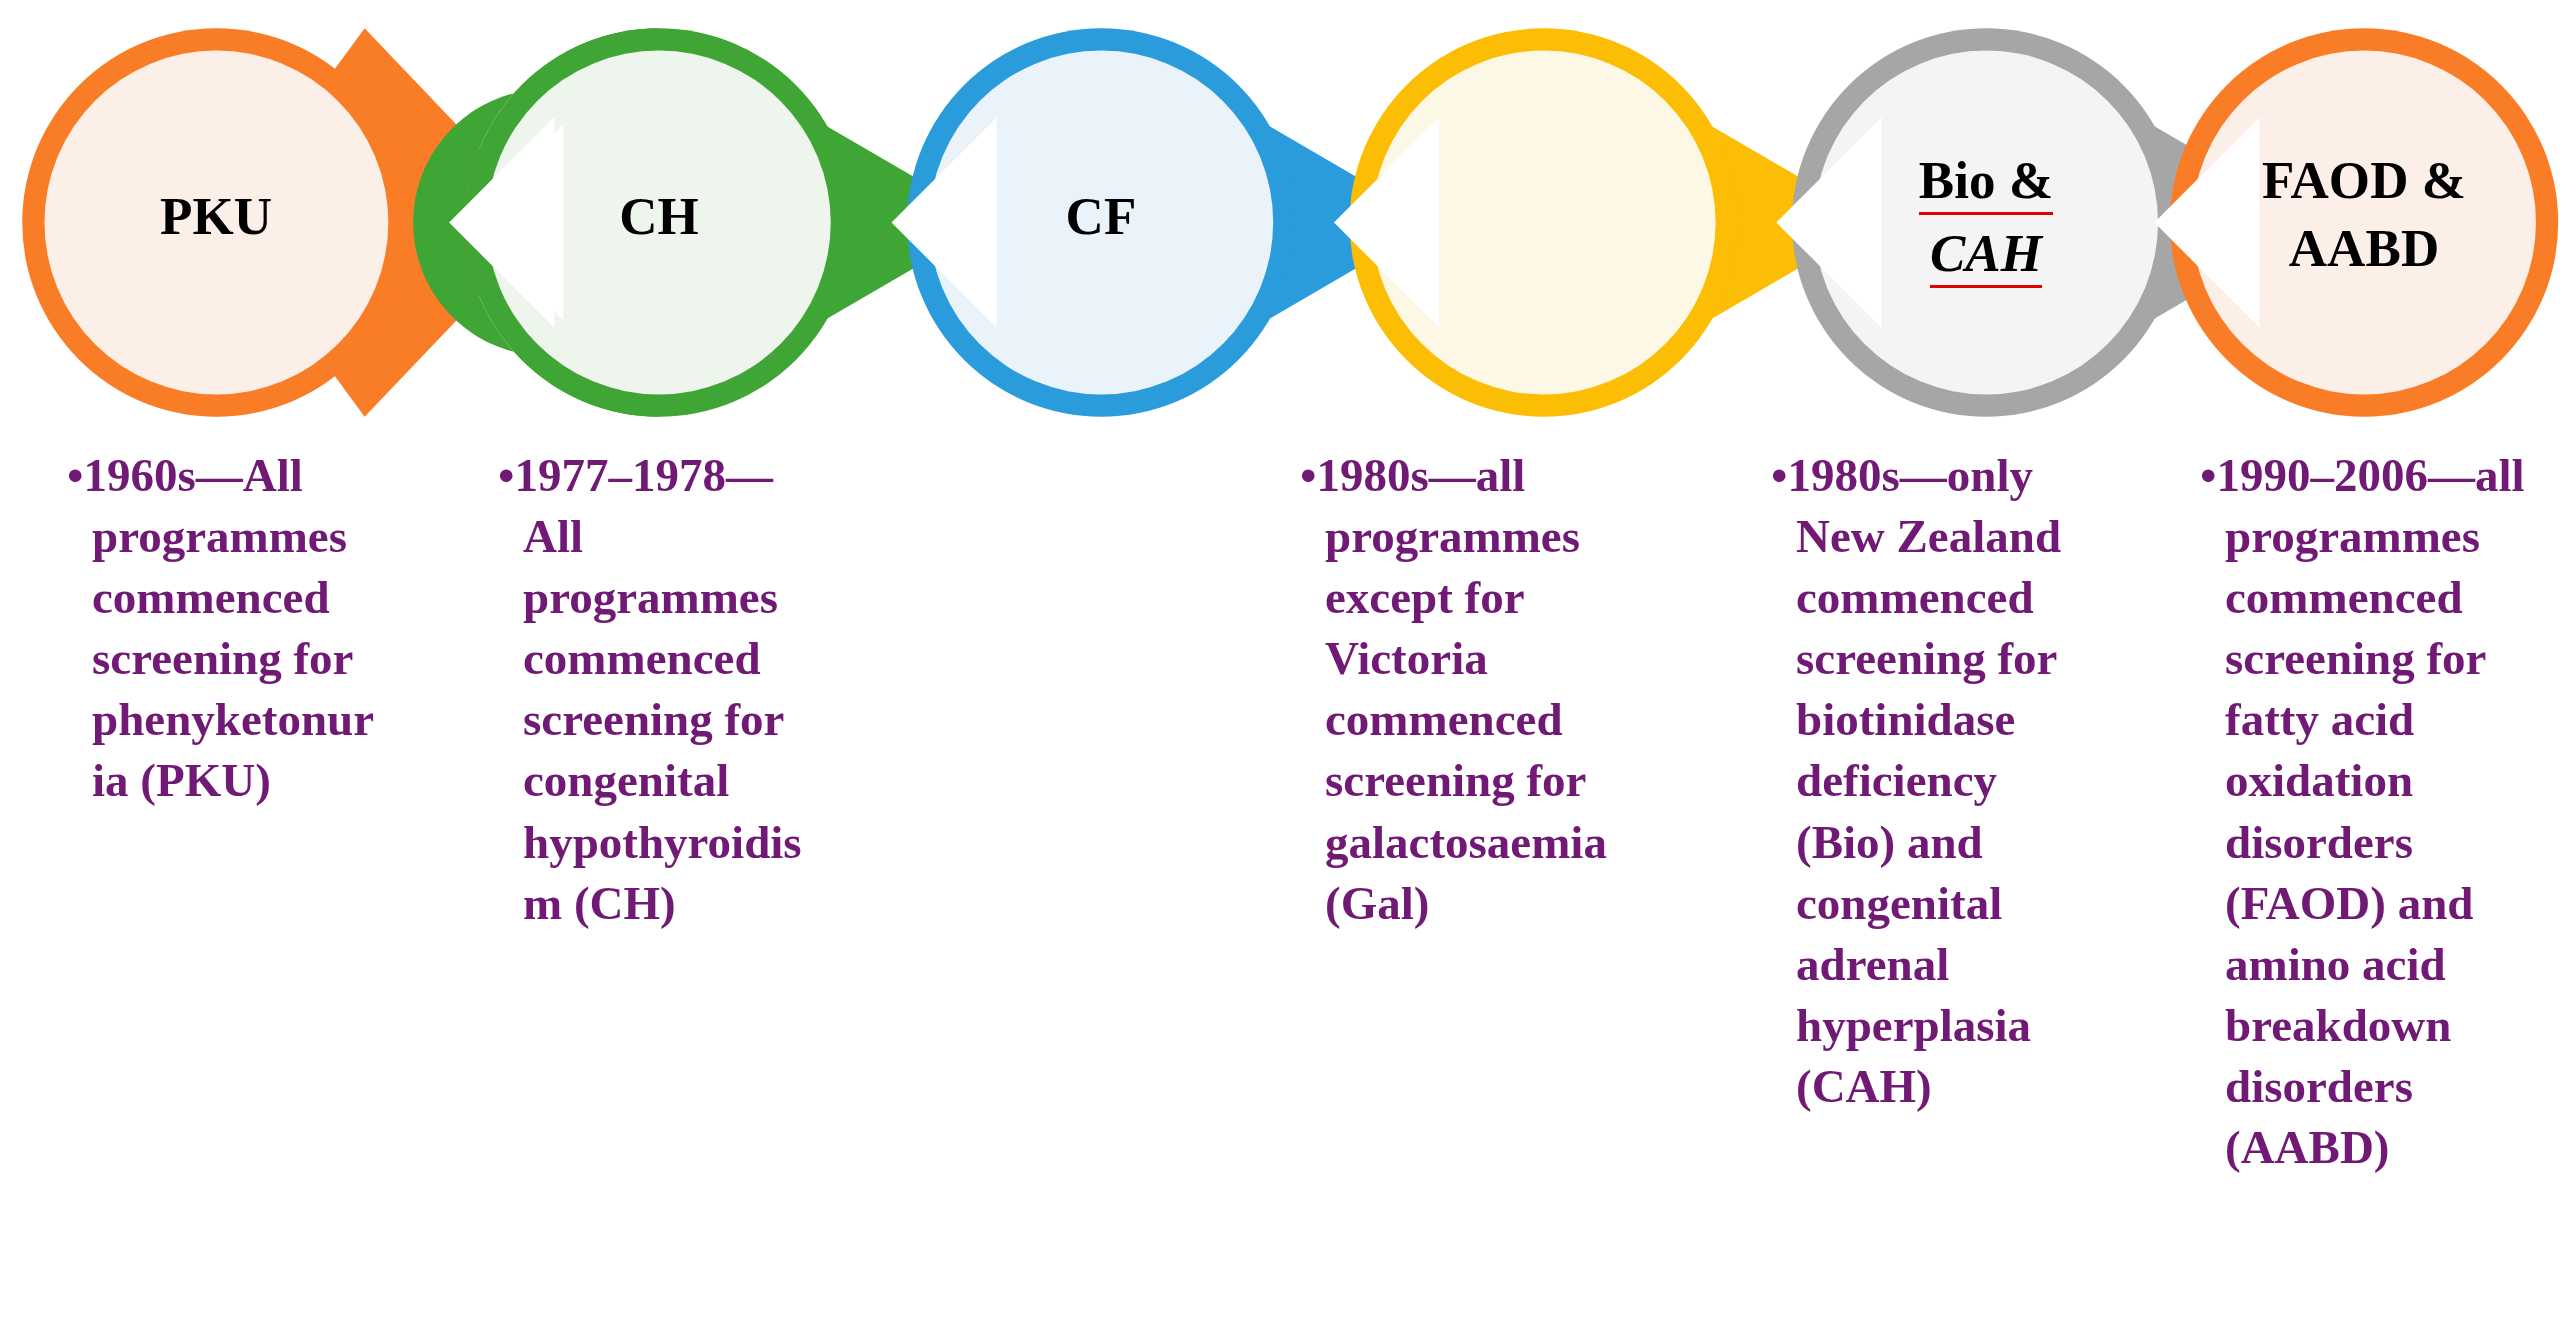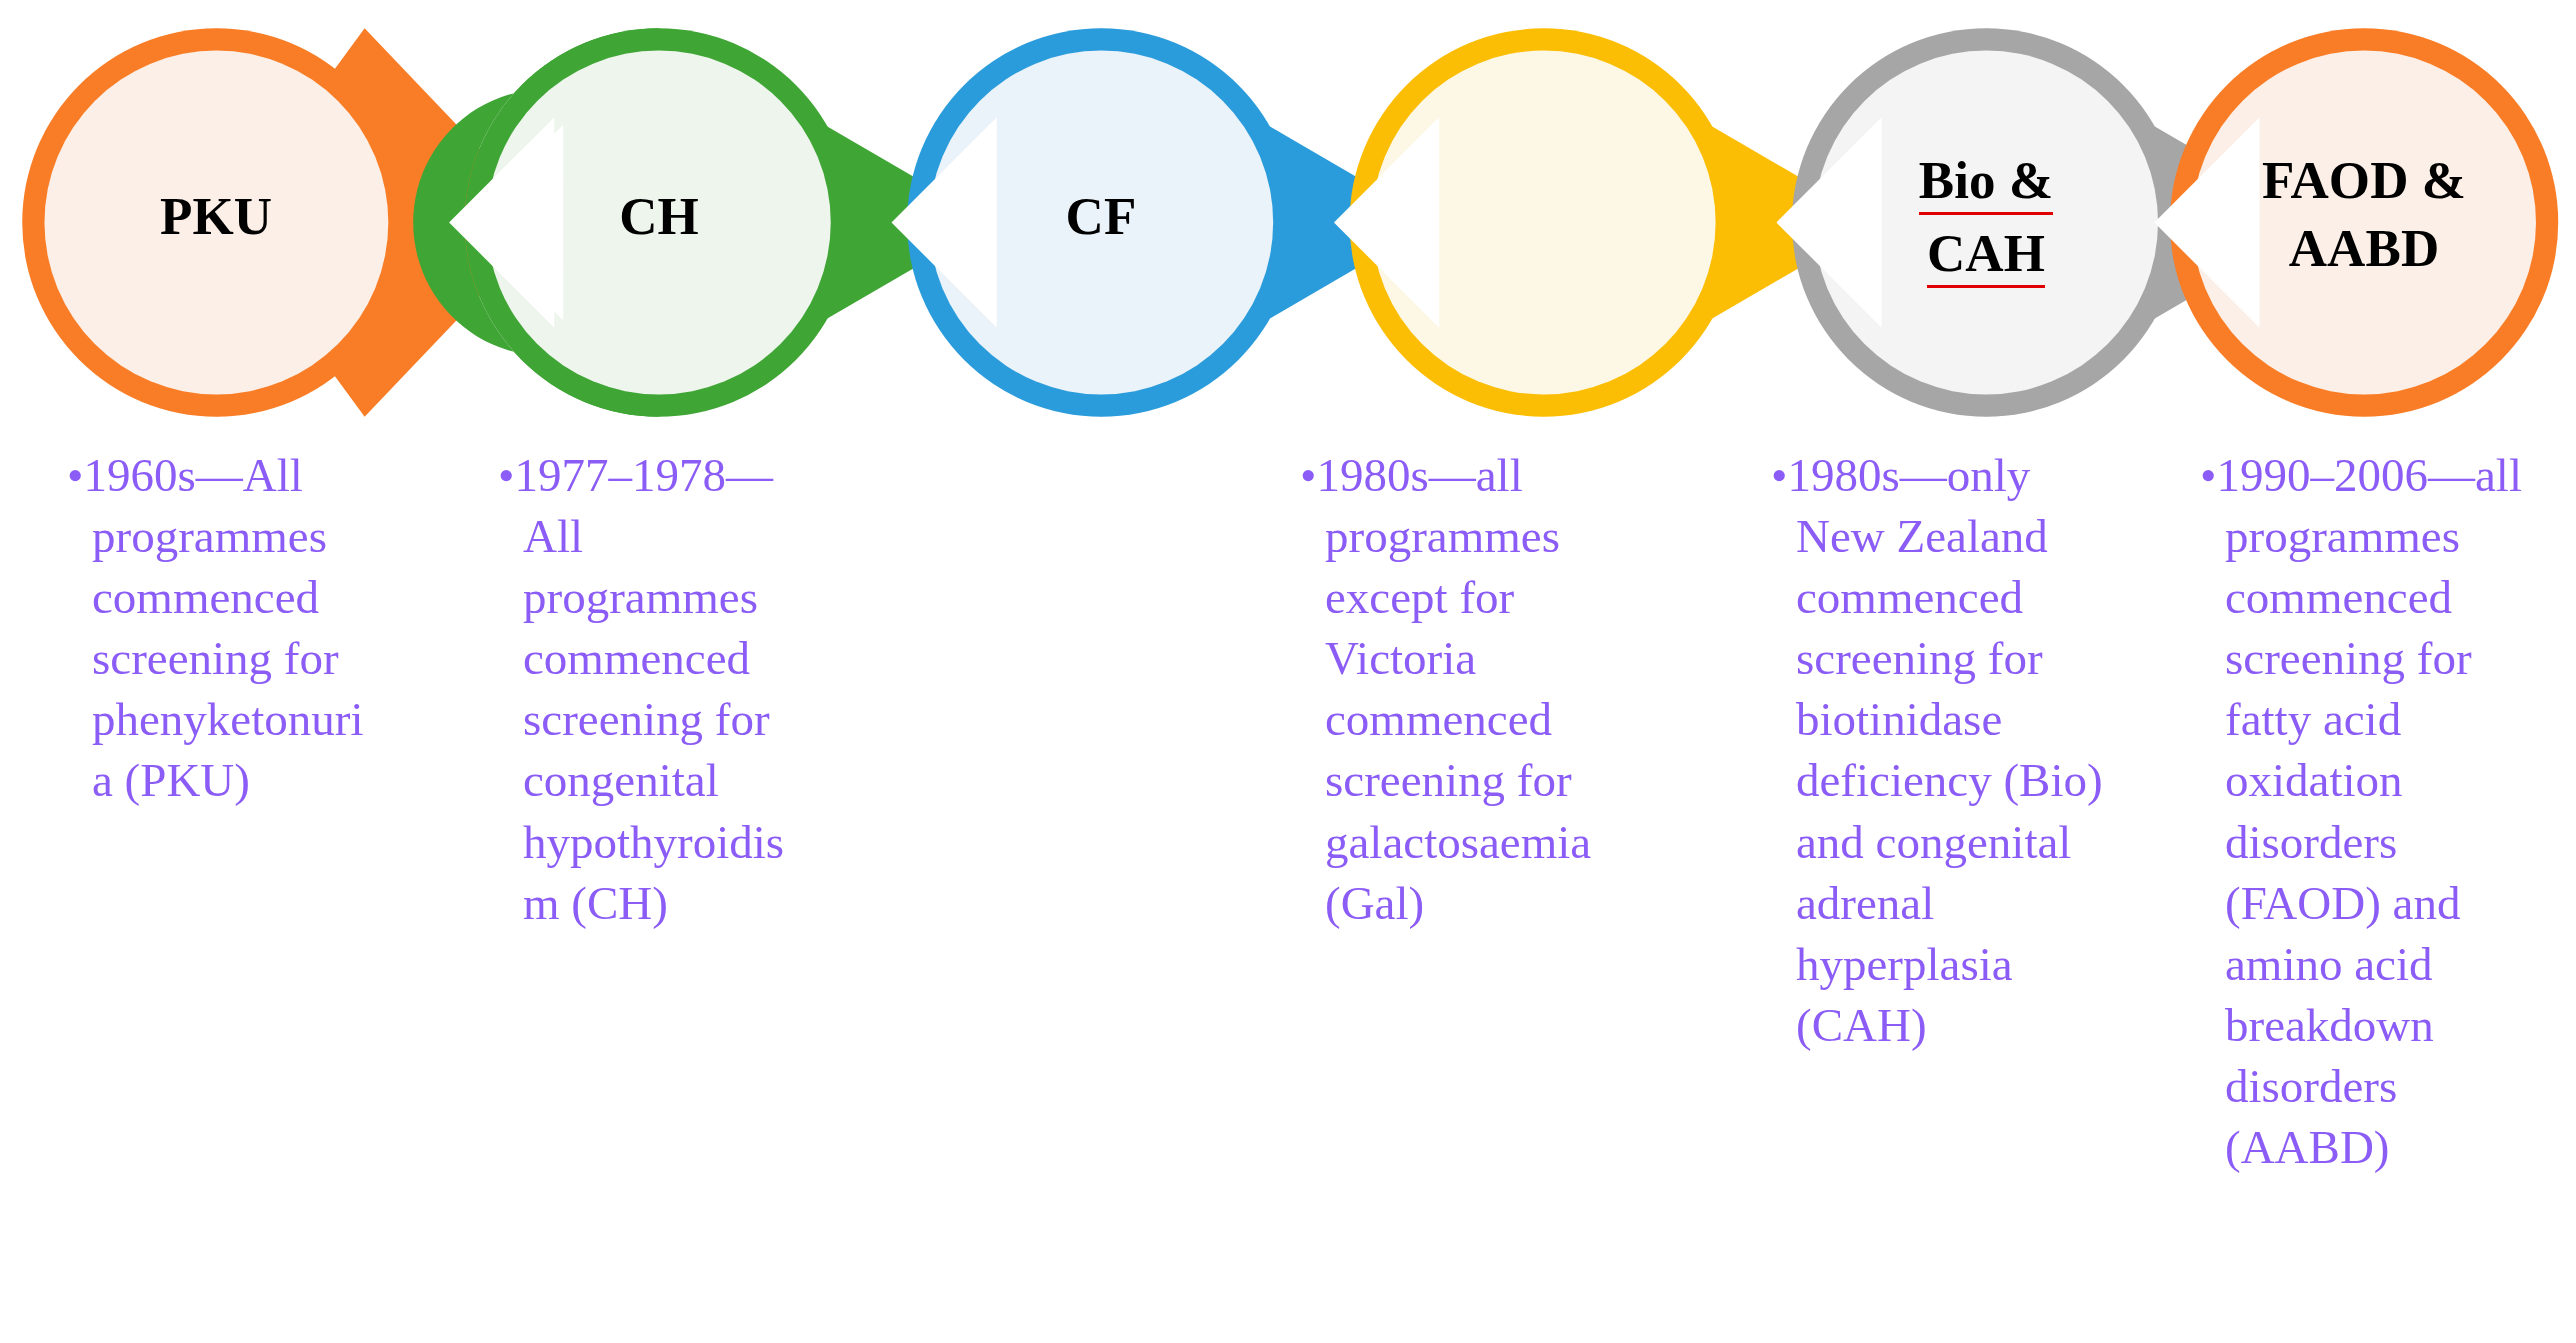--- a/index.html
+++ b/index.html
@@ -28,24 +28,25 @@
     padding-bottom:1.5px;
   }
 
   
   #columns{position:absolute;left:0;top:445px;width:2576px;height:899px;}
   .col{position:absolute;top:0;}
   .bullet{
     position:relative;
     font-size:47px;
     line-height:1.30;
-    color:#8b5cf6;
+    color:#701a75;
     text-indent:-25px;
     padding-left:25px;
     word-break:break-word;
+    font-weight:bold;
   }
   .bullet .dot{font-size:47px;}
 </style>
 </head>
 <body>
 
 <div id="stage">
 
   <div id="band">
     <svg width="2576" height="445" viewBox="0 0 3476 600" xmlns="http://www.w3.org/2000/svg">
@@ -111,21 +112,21 @@
       <span class="ln">CF</span>
     </div>
 
     <div class="node-label" style="left:511px;top:187px;width:296px;font-size:53px;">
       <span class="ln">CH</span>
     </div>
 
 
     <div class="node-label" style="left:1838px;top:151px;width:296px;font-size:53px;">
       <span class="ln"><span class="ul">Bio &amp;</span></span>
-      <span class="ln" style="margin-top:9px;"><span class="ul">CAH</span></span>
+      <span class="ln" style="margin-top:9px;font-style:italic;"><span class="ul">CAH</span></span>
     </div>
 
     <div class="node-label" style="left:2216px;top:151px;width:296px;font-size:53px;">
       <span class="ln">FAOD &amp;</span>
       <span class="ln" style="margin-top:9px;">AABD</span>
     </div>
   </div>
 
   <div id="columns">
 

